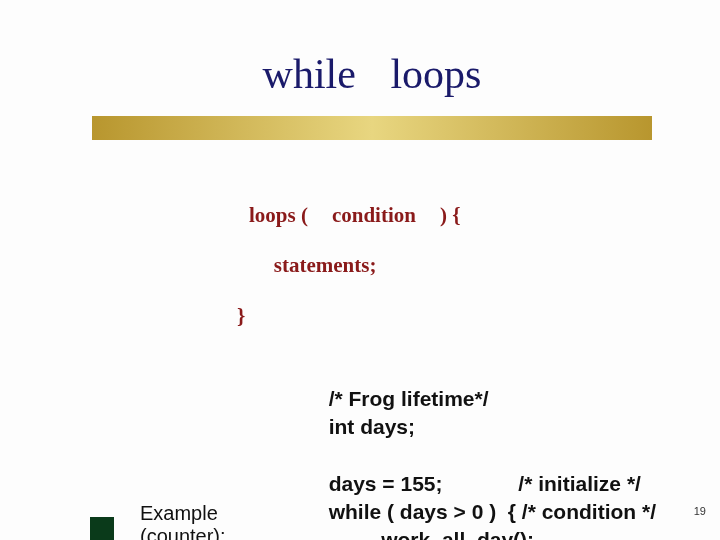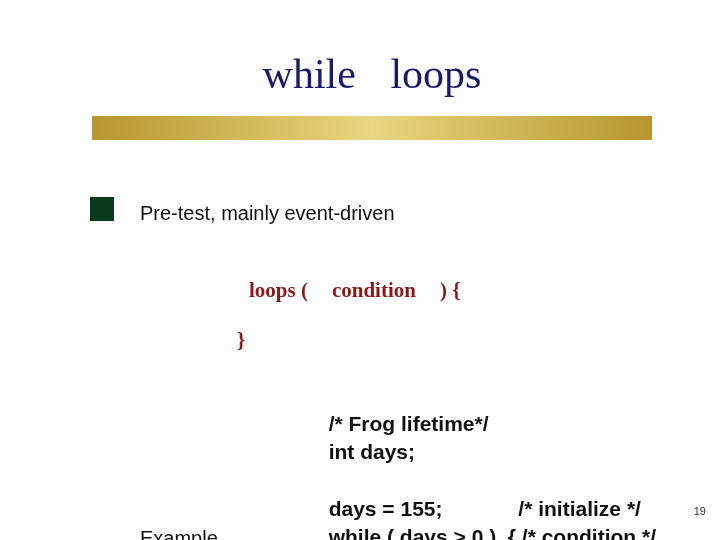--- a/index.html
+++ b/index.html
@@ -86,30 +86,27 @@
 
 <div class="title-area">
   <div class="title-main">
     <span class="title-part1">while</span><span class="title-part2"> loops</span>
   </div>
   <div class="title-rule"></div>
 </div>
 
 <div class="content">
 
-  <div class="bullet-row">
-    <div class="bullet"></div>
-    <div class="bullet-text">Pre-test, mainly event-driven</div>
-  </div>
 
 
   <div class="syntax-block">
     <div>
       <span>loops (</span><span class="syntax-cond">condition</span><span>)  {</span>
     </div>
+    <div style="white-space:pre;">       statements;</div>
     <div>}</div>
   </div>
 
   <div class="example-row">
     <div class="bullet"></div>
     <div class="bullet-text">Example (counter):</div>
     <div class="code-block">/* Frog lifetime*/
 int days;
 
 days = 155;             /* initialize */

